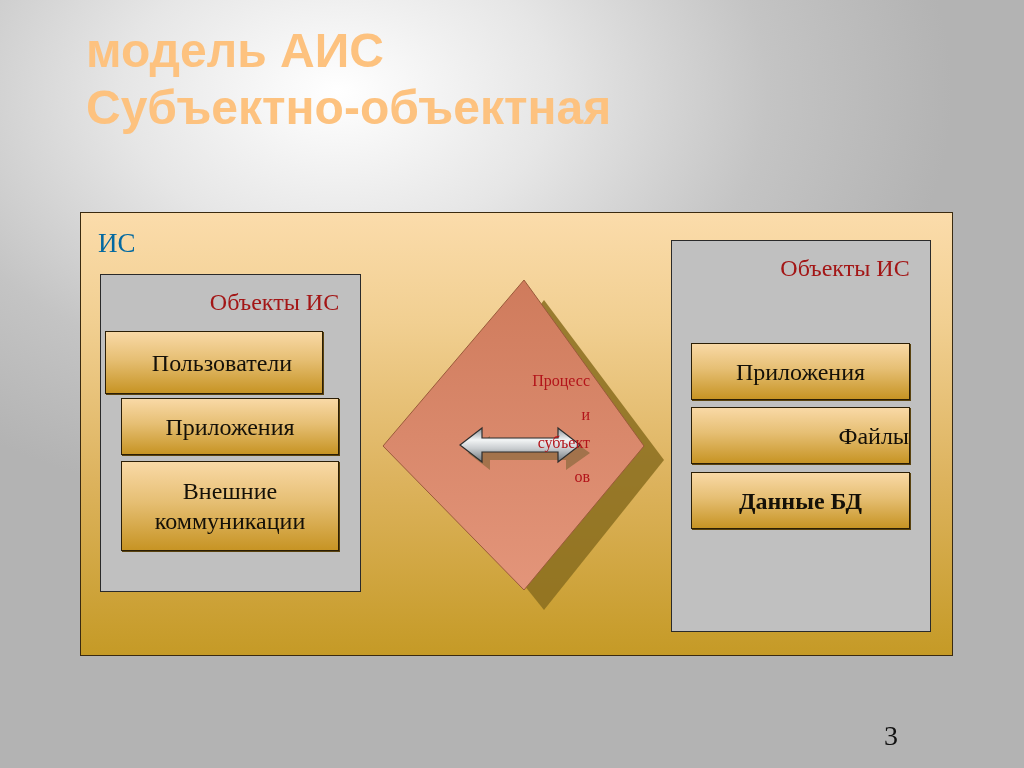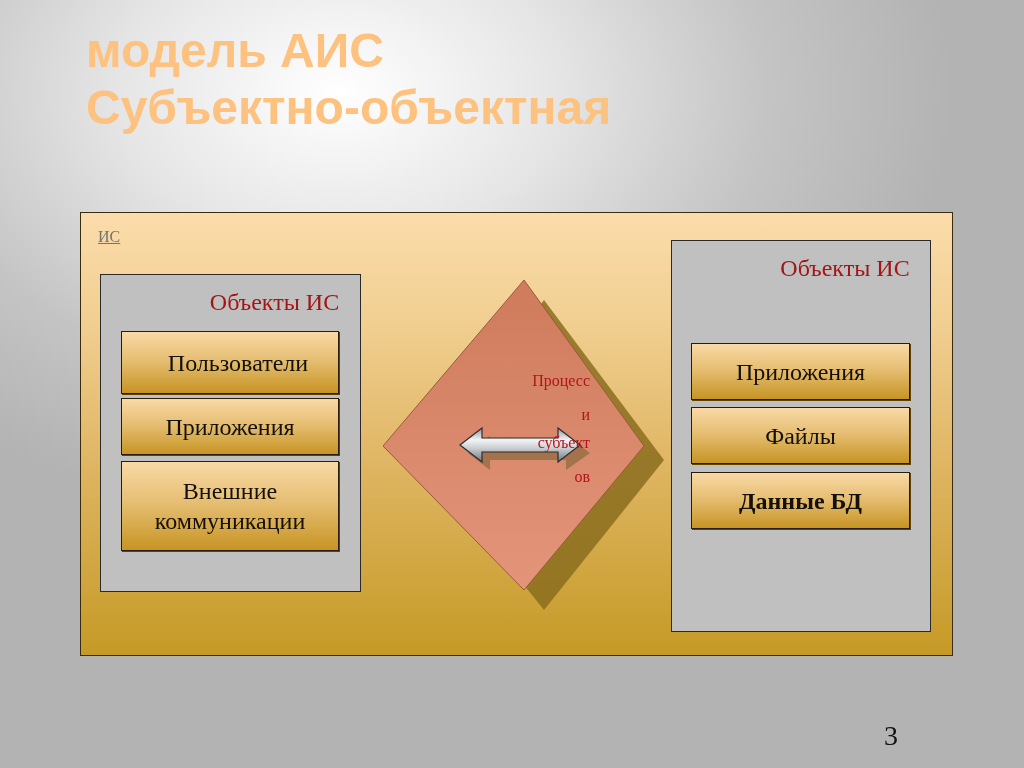--- a/index.html
+++ b/index.html
@@ -12,21 +12,21 @@
     position:absolute; left:86px; top:22px; width:700px;
     font-family:"Liberation Sans", sans-serif; font-weight:bold;
     font-size:48px; line-height:57px; color:#fdc27f;
   }
   .is-box {
     position:absolute; left:80px; top:212px; width:871px; height:442px;
     border:1px solid #3a2a10;
     background: linear-gradient(to bottom, #fbdcab 0%, #f1cf91 25%, #ddb35e 60%, #c59a26 100%);
   }
   .is-label {
-    position:absolute; left:98px; top:228px; font-size:16px; color:#737373;text-decoration:underline;
+    position:absolute; left:98px; top:228px; font-size:27px; color:#0369a1;
   }
   .panel {
     position:absolute; background:#c0c0c0; border:1px solid #2a2a2a;
   }
   .subj-panel { left:100px; top:274px; width:259px; height:316px; }
   .obj-panel  { left:671px; top:240px; width:258px; height:390px; }
   .panel-title {
     position:absolute; left:0; width:100%; text-align:center;
     font-size:24px; color:#a31616;padding-left:44px;
   }
@@ -56,37 +56,37 @@
   <div>модель АИС</div>
   <div>Субъектно-объектная</div>
 </div>
 
 <div class="is-box"></div>
 <div class="is-label">ИС</div>
 
 <div class="panel subj-panel">
   <div class="panel-title">Объекты ИС</div>
 </div>
-<div class="item" style="left:121px; top:331px; width:218px; height:63px;padding-left:16px;">
+<div class="item" style="left:105px; top:331px; width:218px; height:63px;padding-left:16px;">
   <span>Пользователи</span>
 </div>
 <div class="item" style="left:121px; top:398px; width:218px; height:57px;">
   <span>Приложения</span>
 </div>
 <div class="item" style="left:121px; top:461px; width:218px; height:90px; padding:0 14px;">
   <span>Внешние коммуникации</span>
 </div>
 
 <div class="panel obj-panel">
   <div class="panel-title">Объекты ИС</div>
 </div>
 <div class="item" style="left:691px; top:343px; width:219px; height:57px;">
   <span>Приложения</span>
 </div>
-<div class="item" style="left:691px; top:407px; width:219px; height:57px;">
+<div class="item" style="left:691px; top:407px; width:219px; height:57px;justify-content:flex-end;">
   <span>Файлы</span>
 </div>
 <div class="item" style="left:691px; top:472px; width:219px; height:57px;font-weight:bold;">
   <span>Данные БД</span>
 </div>
 
 <svg class="diamond-wrap" viewBox="0 0 284 330" width="284" height="330">
   <defs>
     <linearGradient id="dg" x1="0" y1="0" x2="0" y2="1">
       <stop offset="0" stop-color="#cf7b5c"></stop>

